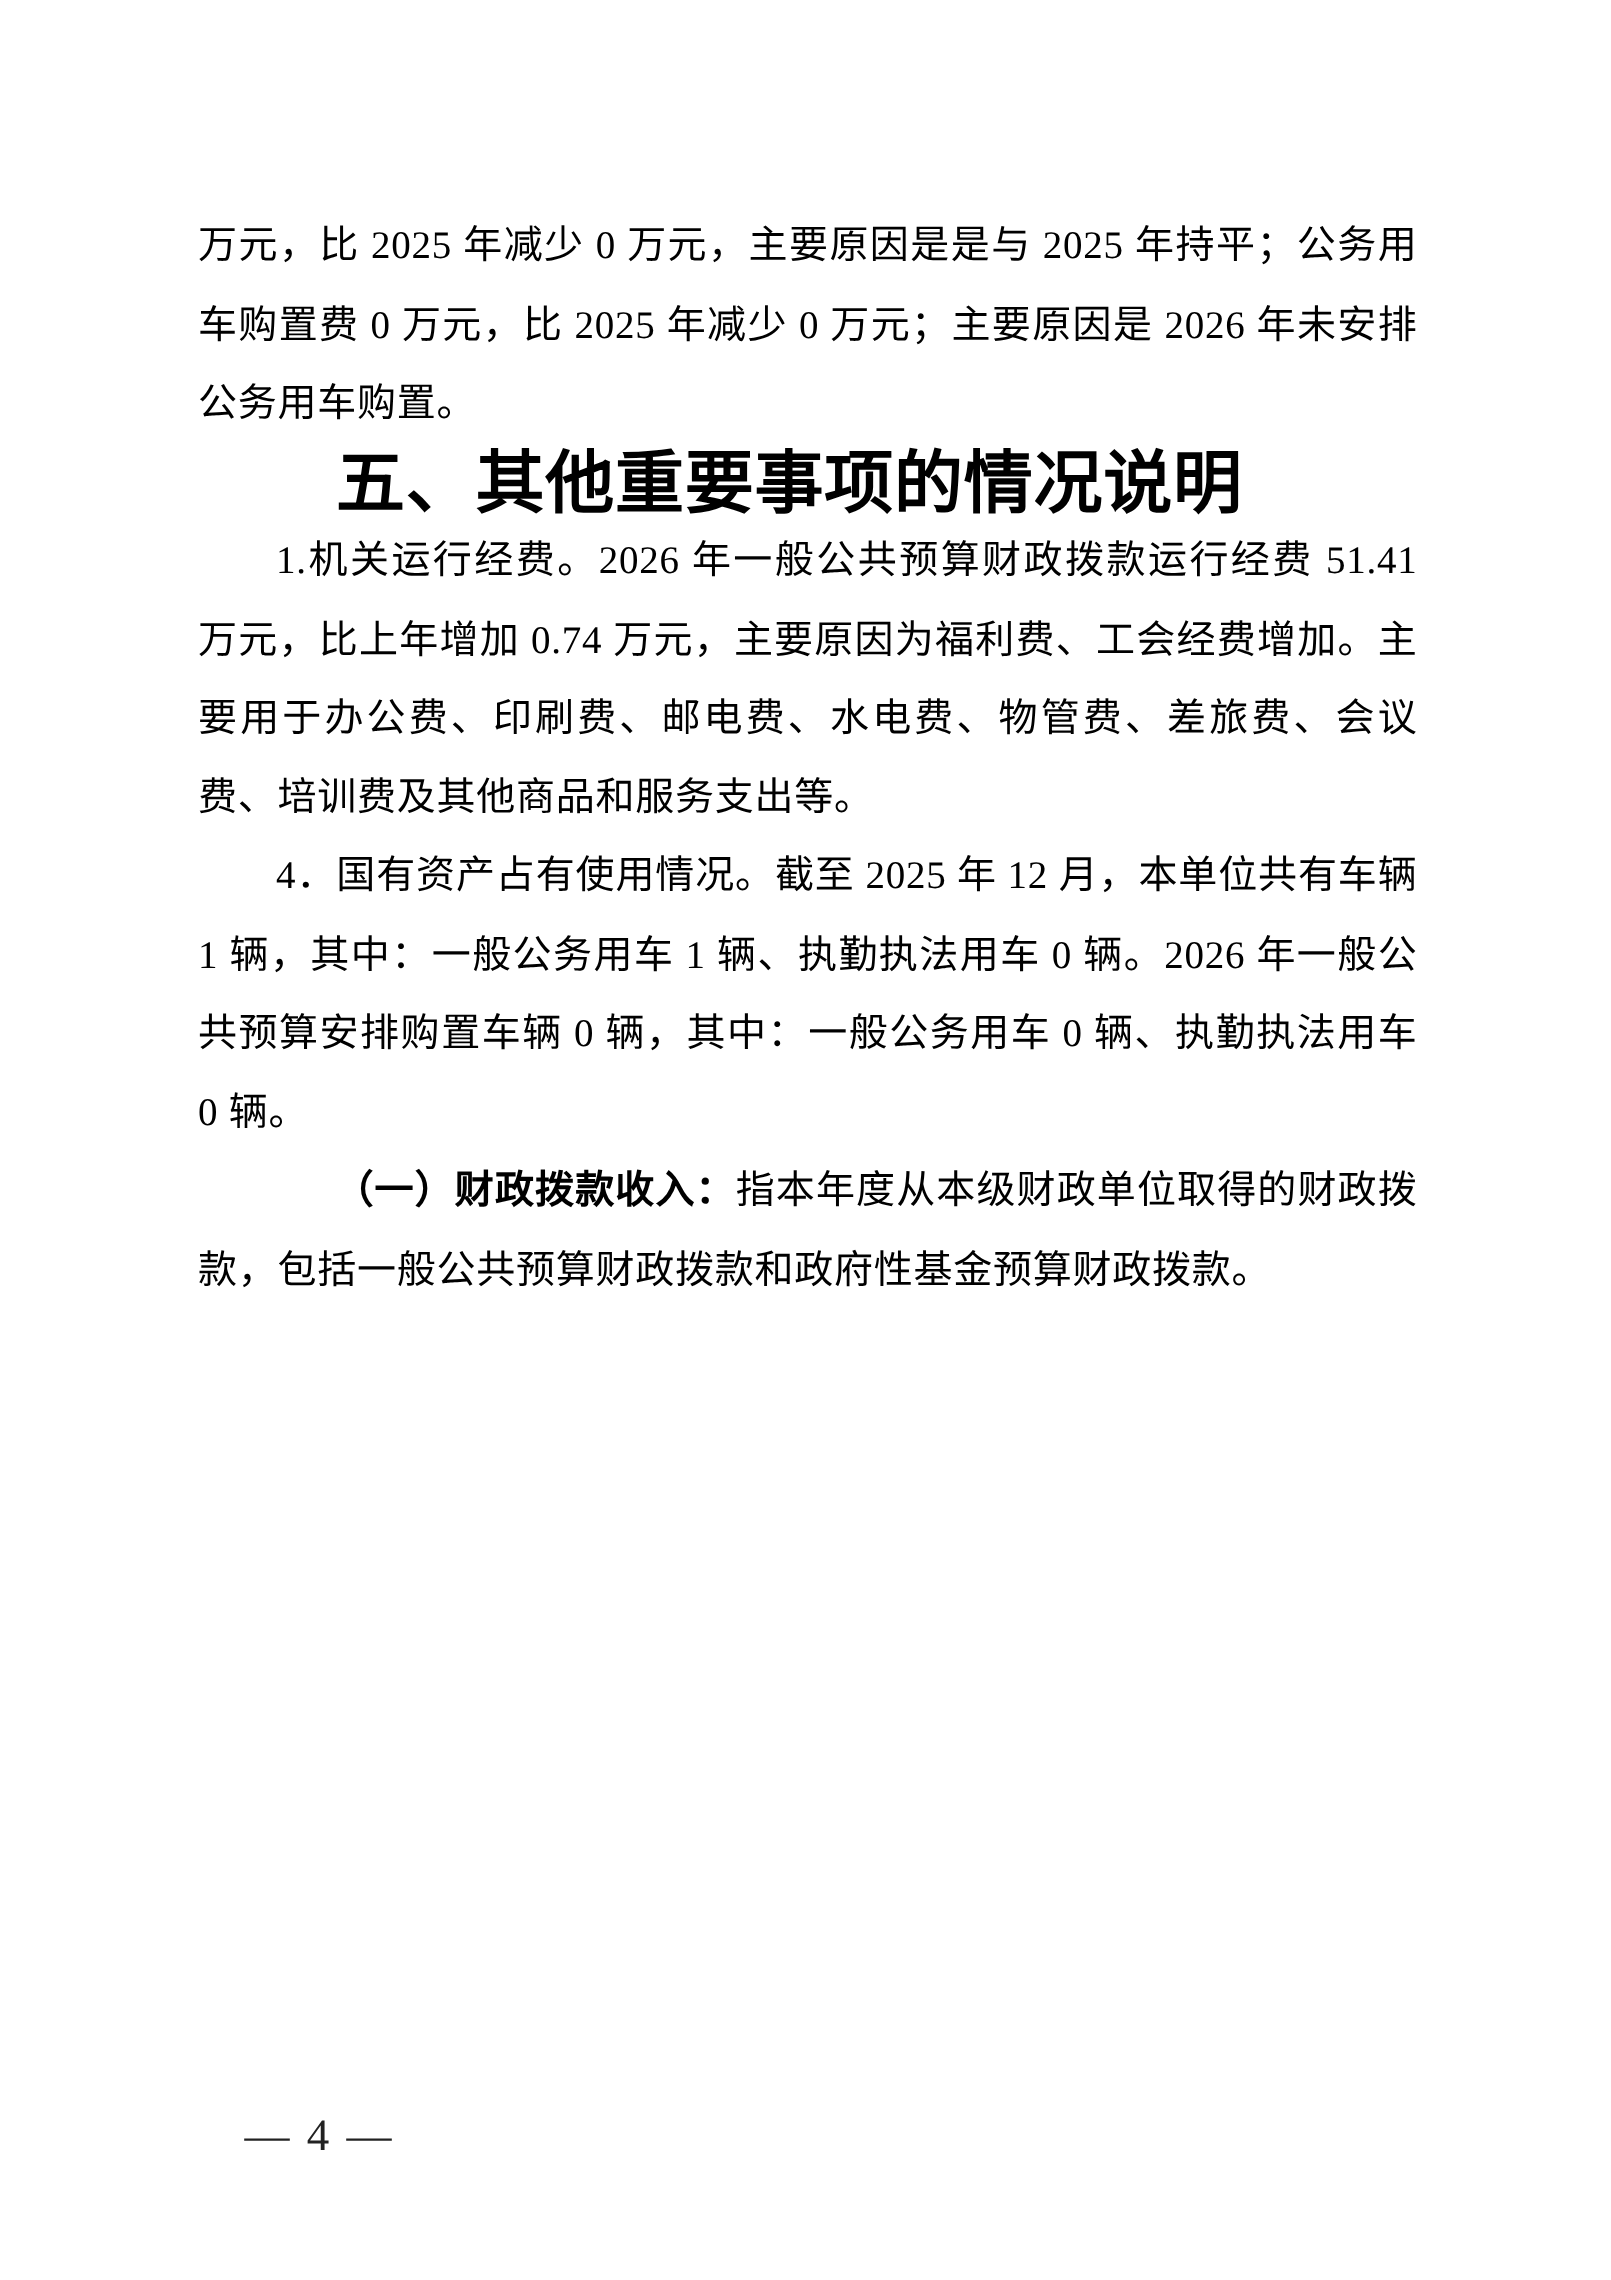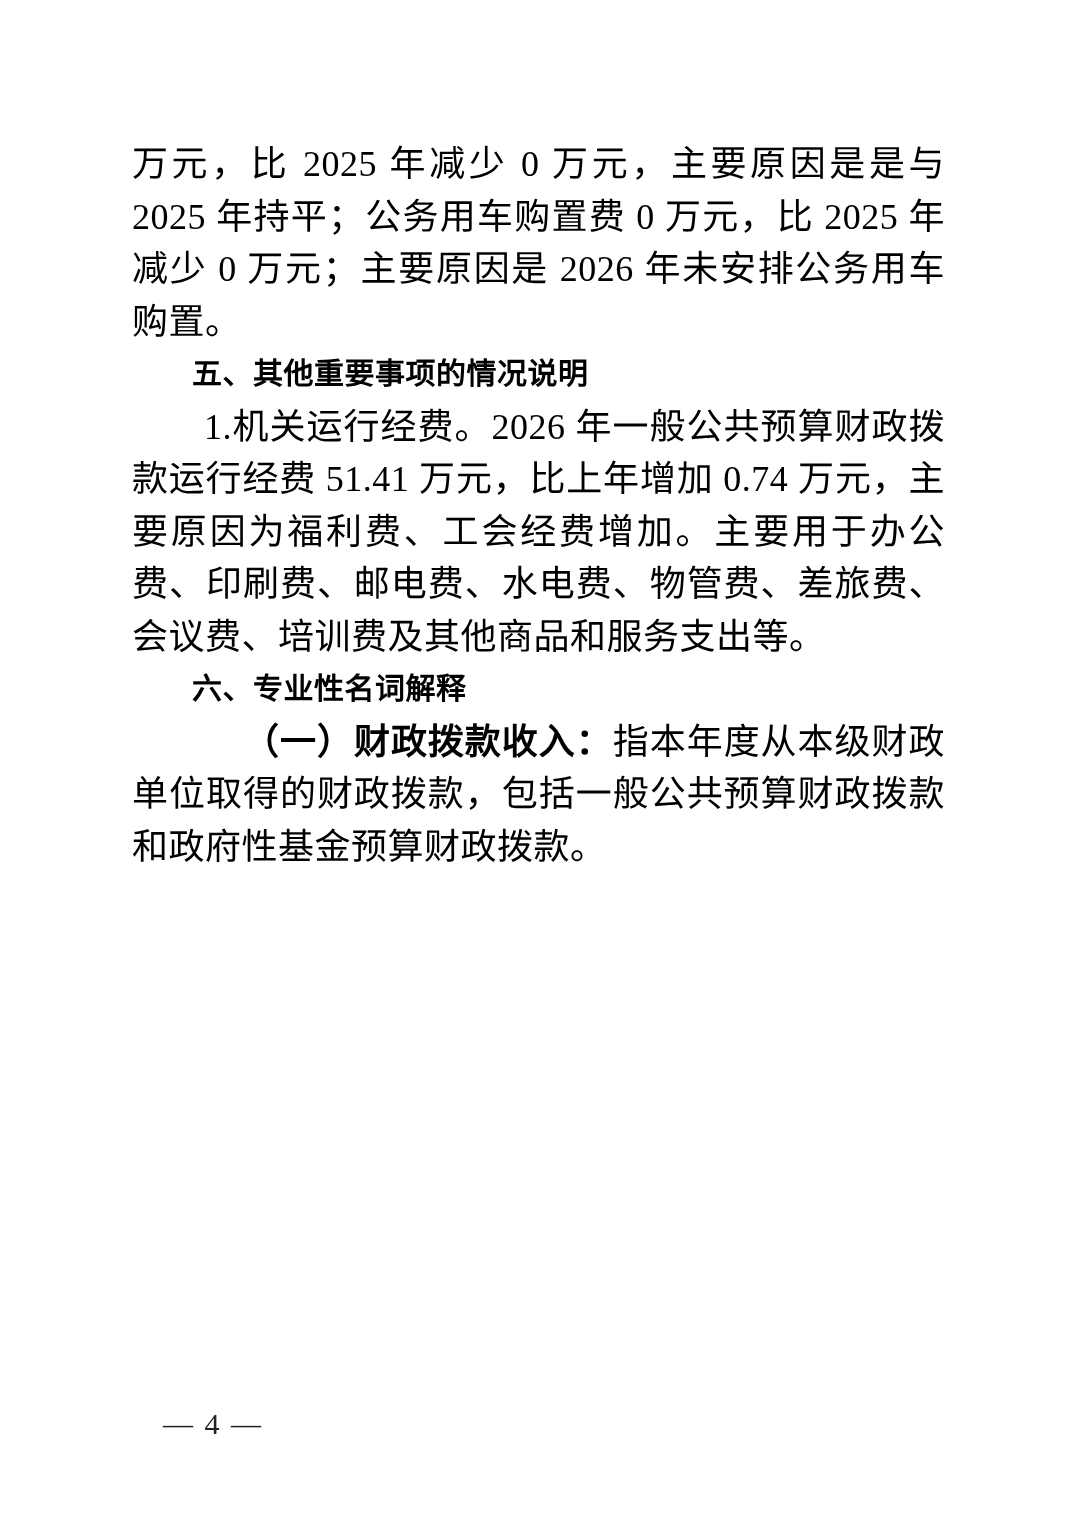--- a/index.html
+++ b/index.html
@@ -14,33 +14,33 @@
     margin: 0 auto;
     background: #ffffff;
     box-sizing: border-box;
     padding: 138px 129px 0 132px;
     color: #000000;
     font-family: "Liberation Serif", "DejaVu Serif", serif;
     overflow: hidden;
   }
   .doc-body p {
     margin: 0;
-    font-size: 36px;
+    font-size: 26px;
     line-height: 52.5px;
     text-align: justify;
     text-justify: inter-character;
     text-indent: 2em;
     letter-spacing: 0.5px;
   }
   .doc-body p.continuation {
     text-indent: 0;
   }
   .doc-body h2 {
     margin: 0;
-    font-size: 30px;
+    font-size: 46px;
     line-height: 52.5px;
     font-weight: bold;
     font-family: "Liberation Sans", "DejaVu Sans", sans-serif;
     text-indent: 2em;
     letter-spacing: 0.5px;
   }
   .term-lead {
     font-weight: bold;
     margin-left: 39px;
   }
@@ -62,21 +62,21 @@
   <div class="doc-body">
 
     <p class="continuation">万元，比 2025 年减少 0 万元，主要原因是是与 2025 年持平；公务用车购置费 0 万元，比 2025 年减少 0 万元；主要原因是 2026 年未安排公务用车购置。</p>
 
     <h2>五、其他重要事项的情况说明</h2>
 
     <p>1.机关运行经费。2026 年一般公共预算财政拨款运行经费 51.41 万元，比上年增加 0.74 万元，主要原因为福利费、工会经费增加。主要用于办公费、印刷费、邮电费、水电费、物管费、差旅费、会议费、培训费及其他商品和服务支出等。</p>
 
 
 
+    <p>4．国有资产占有使用情况。截至 2025 年 12 月，本单位共有车辆 1 辆，其中：一般公务用车 1 辆、执勤执法用车 0 辆。2026 年一般公共预算安排购置车辆 0 辆，其中：一般公务用车 0 辆、执勤执法用车 0 辆。</p>
 
-    <h2>六、专业性名词解释</h2>
 
     <p><span class="term-lead">（一）财政拨款收入：</span><span>指本年度从本级财政单位取得的财政拨款，包括一般公共预算财政拨款和政府性基金预算财政拨款。</span></p>
 
   </div>
 
   <div class="page-footer">— 4 —</div>
 </div>
 
 </body></html>

